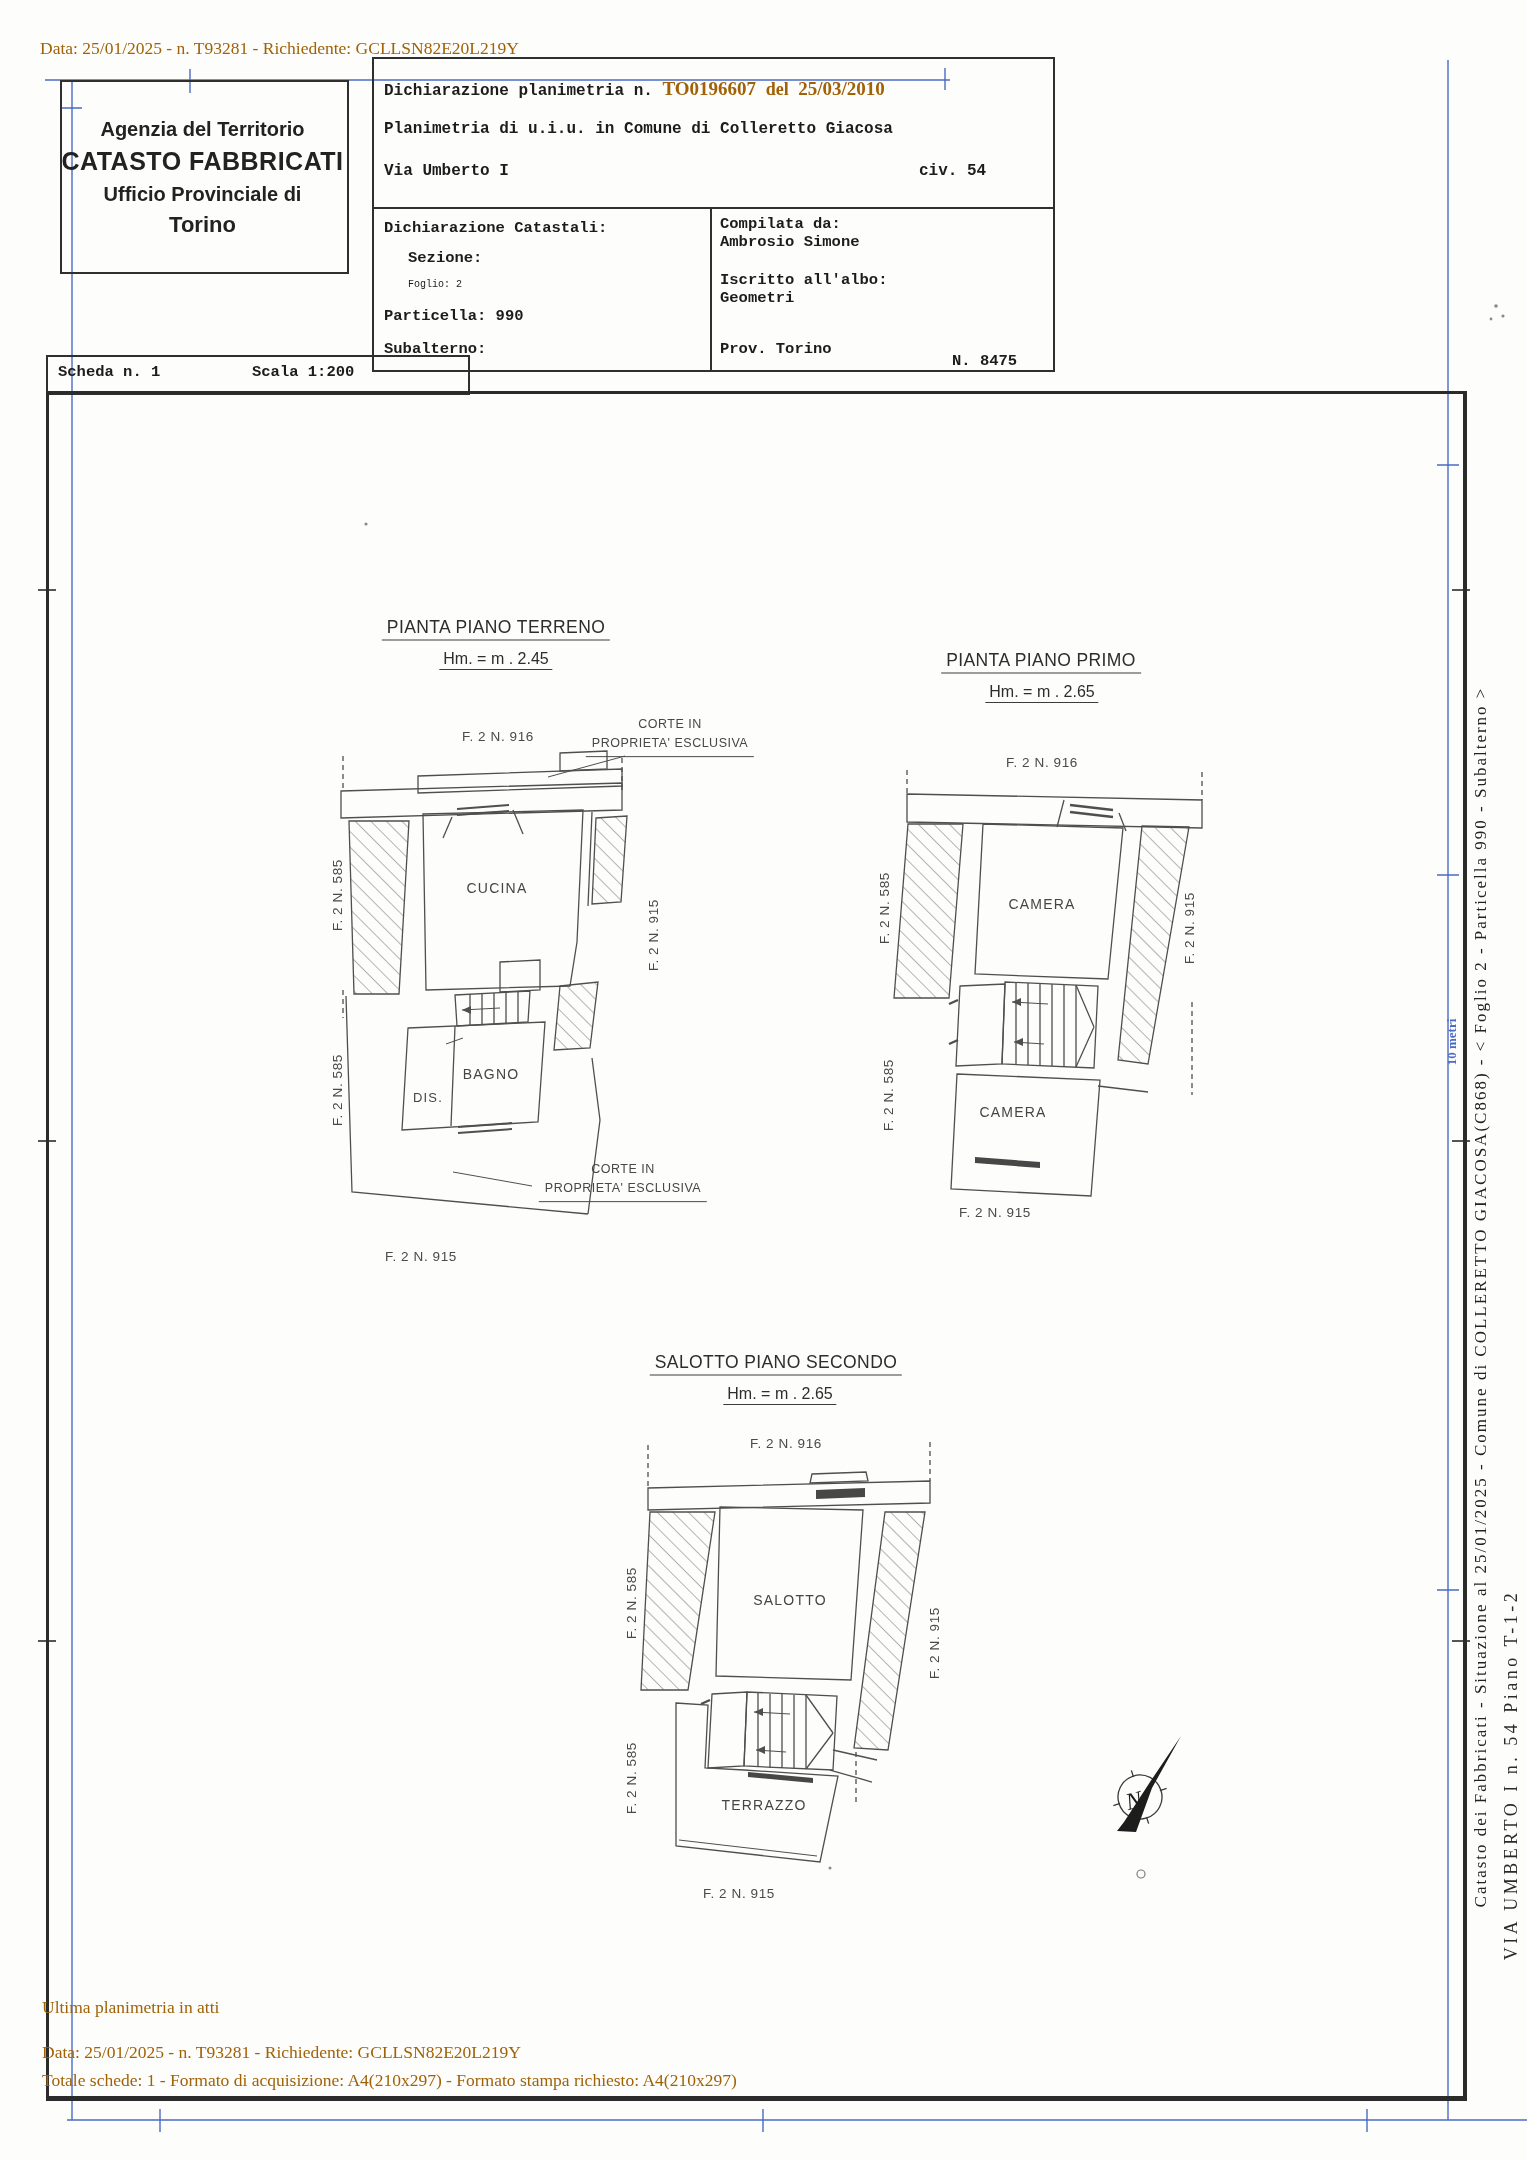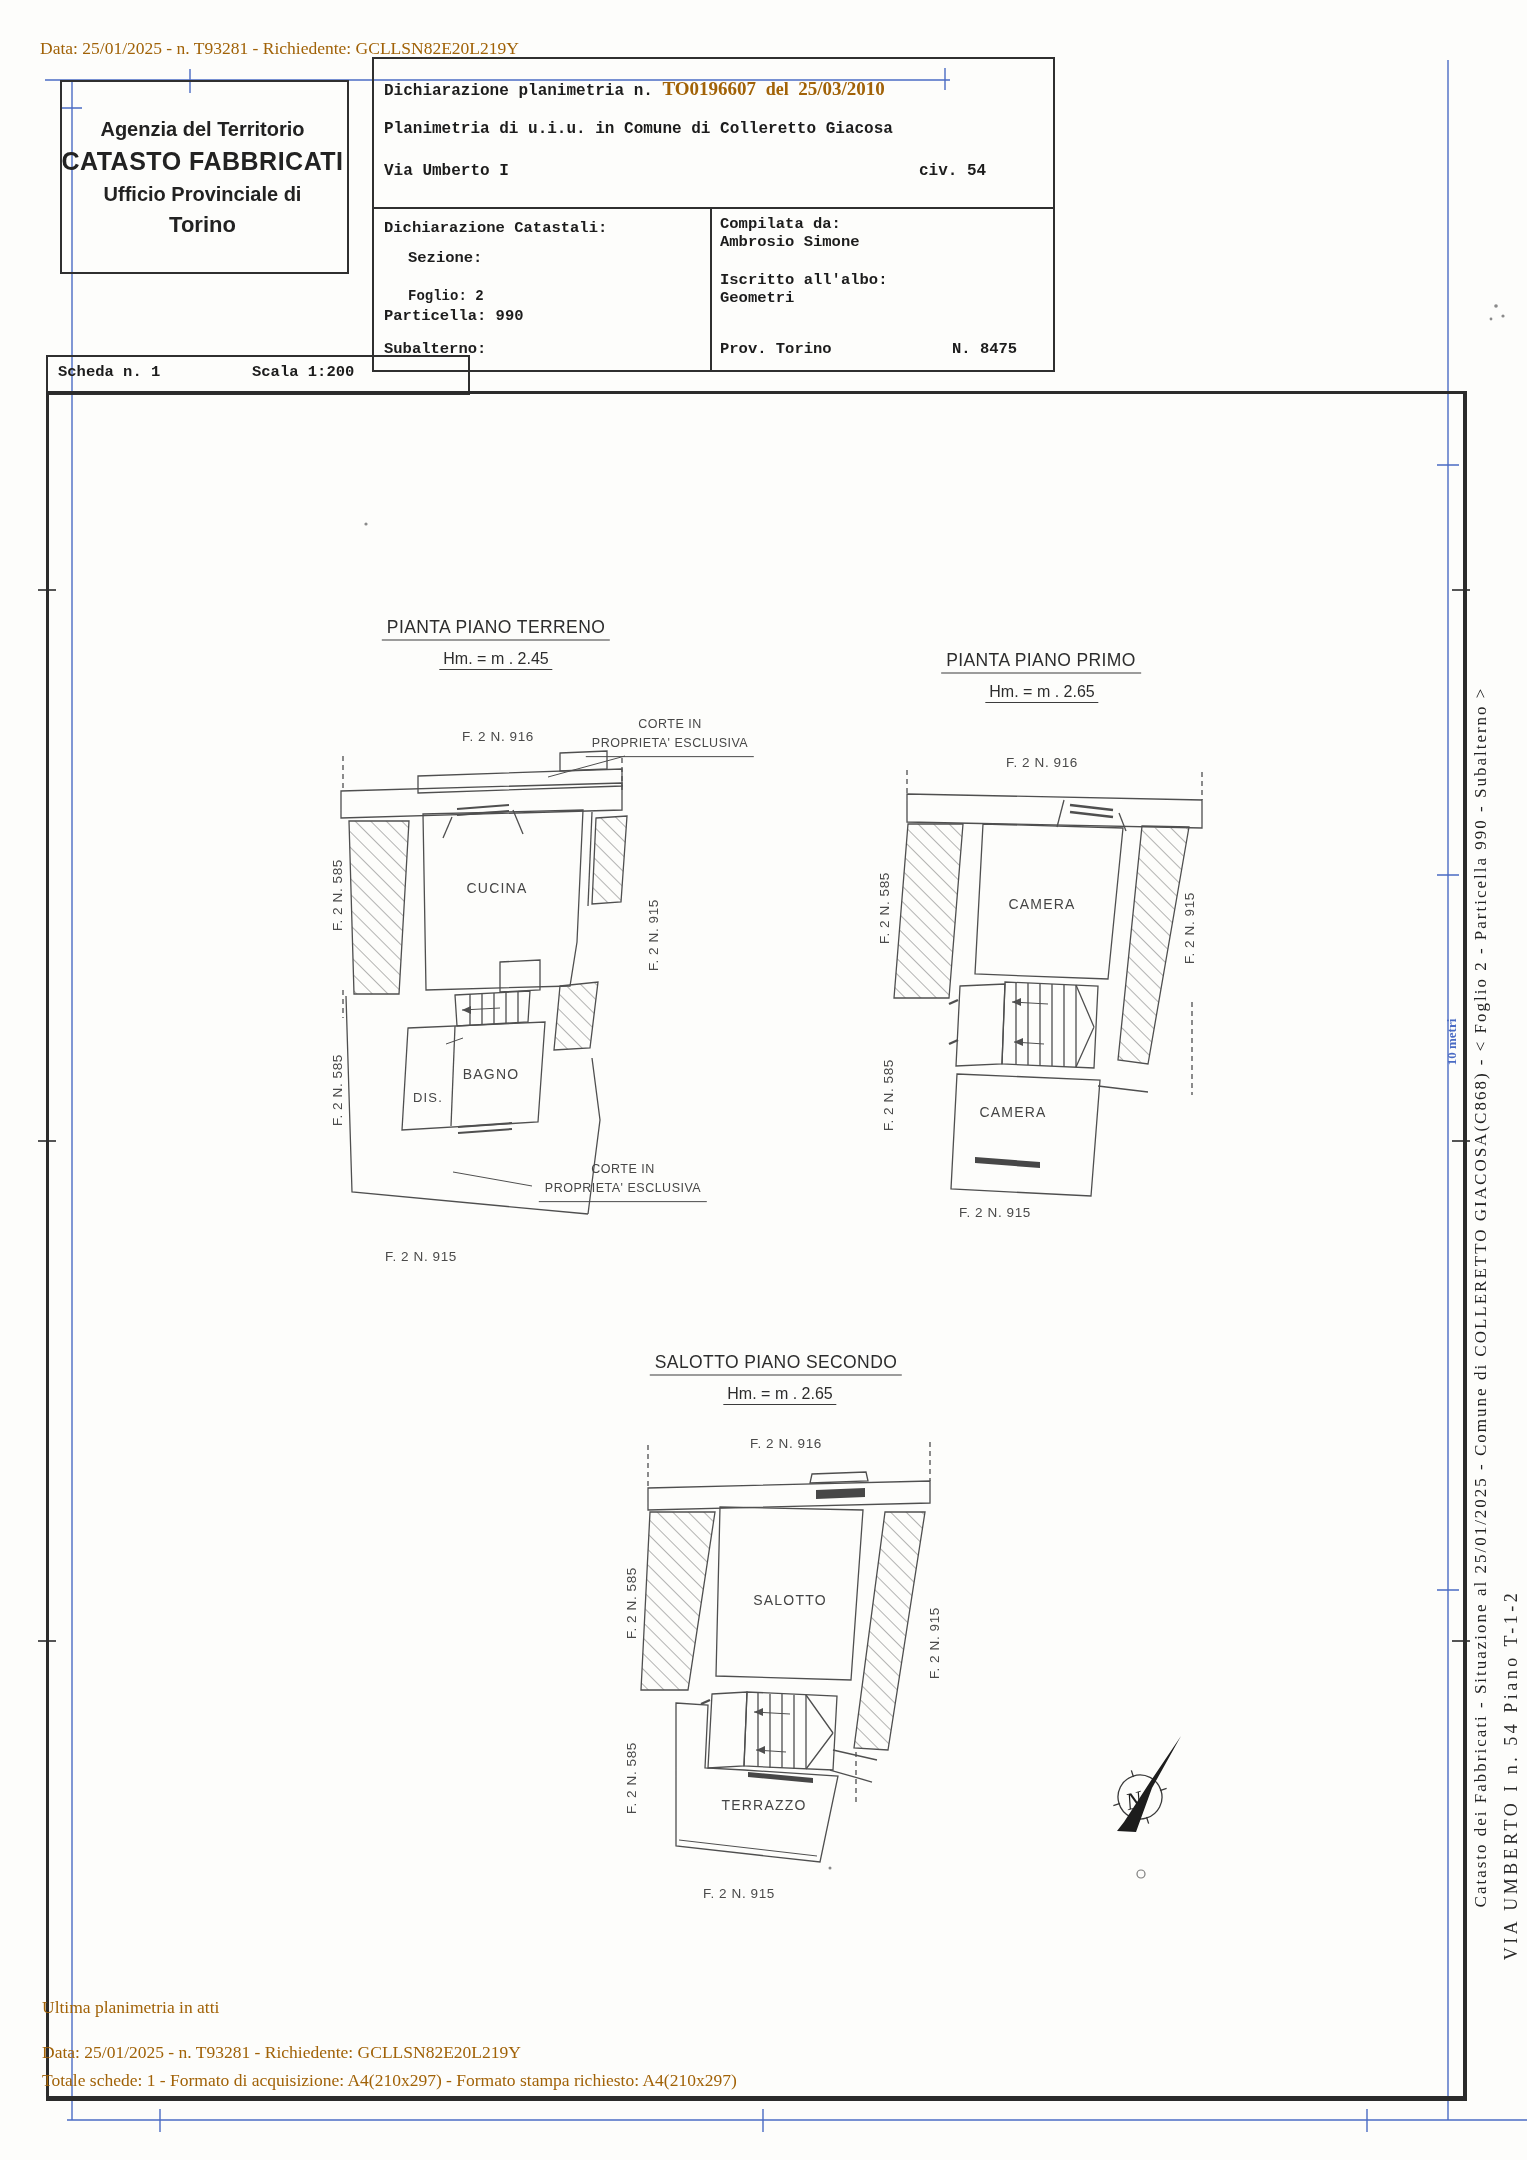--- a/index.html
+++ b/index.html
@@ -194,30 +194,30 @@
     <span class="serif" style="font-size:19px;">25/03/2010</span>
   </div>
   <div class="abs mono" style="left:10px;top:61px;font-size:16px;font-weight:600;">Planimetria di u.i.u. in Comune di Colleretto Giacosa</div>
   <div class="abs mono" style="left:10px;top:103px;font-size:16px;font-weight:600;">Via Umberto I</div>
   <div class="abs mono" style="left:545px;top:103px;font-size:16px;font-weight:600;">civ. 54</div>
   <div class="hline" style="left:0;top:148px;width:679px;"></div>
   <div class="vline" style="left:336px;top:148px;height:163px;"></div>
 
   <div class="abs mono" style="left:10px;top:160px;font-size:15.5px;font-weight:600;">Dichiarazione Catastali:</div>
   <div class="abs mono" style="left:34px;top:190px;font-size:15.5px;font-weight:600;">Sezione:</div>
-  <div class="abs mono" style="left:34px;top:229px;font-size:14px;font-weight:700;">Foglio: 2</div>
+  <div class="abs mono" style="left:34px;top:220px;font-size:10px;font-weight:400;">Foglio: 2</div>
   <div class="abs mono" style="left:10px;top:248px;font-size:15.5px;font-weight:600;">Particella: 990</div>
   <div class="abs mono" style="left:10px;top:281px;font-size:15.5px;font-weight:600;">Subalterno:</div>
 
   <div class="abs mono" style="left:346px;top:156px;font-size:15.5px;font-weight:600;">Compilata da:</div>
   <div class="abs mono" style="left:346px;top:174px;font-size:15.5px;font-weight:600;">Ambrosio Simone</div>
   <div class="abs mono" style="left:346px;top:212px;font-size:15.5px;font-weight:600;">Iscritto all'albo:</div>
   <div class="abs mono" style="left:346px;top:230px;font-size:15.5px;font-weight:600;">Geometri</div>
   <div class="abs mono" style="left:346px;top:281px;font-size:15.5px;font-weight:600;">Prov. Torino</div>
-  <div class="abs mono" style="left:578px;top:281px;font-size:15.5px;font-weight:600;">N. 8475</div>
+  <div class="abs mono" style="left:578px;top:293px;font-size:15.5px;font-weight:600;">N. 8475</div>
 </div>
 
 <div class="box" style="left:46px;top:355px;width:420px;height:36px;border-width:2.5px;">
   <div class="abs mono" style="left:10px;top:6px;font-size:15.5px;font-weight:600;">Scheda n. 1</div>
   <div class="abs mono" style="left:204px;top:6px;font-size:15.5px;font-weight:600;">Scala 1:200</div>
 </div>
 
 <div class="abs" style="left:46px;top:391px;width:1414px;height:1702px;border:solid #2b2b2b;border-width:3px 4px 5px 3px;"></div>
 
 <div class="lbl" style="left:496px;top:627px;"><span class="ptitle">PIANTA PIANO TERRENO</span></div>

